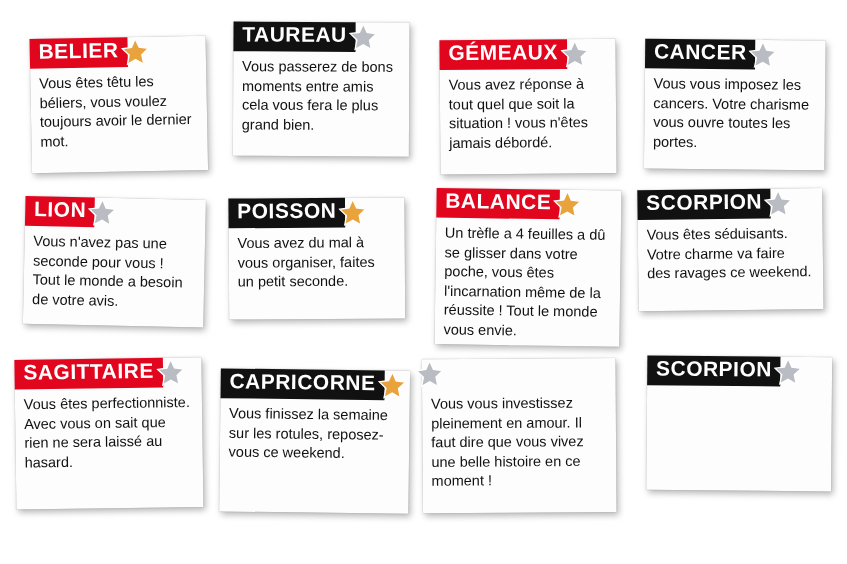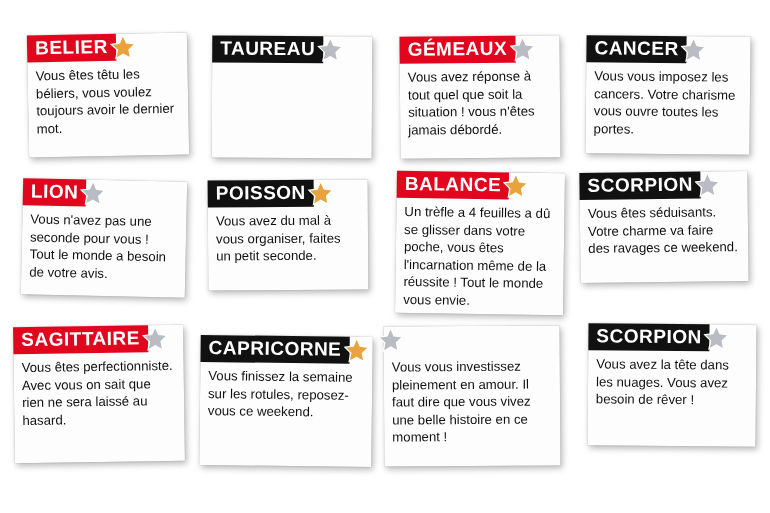--- a/index.html
+++ b/index.html
@@ -57,21 +57,21 @@
   }
   .body-text {
     font-size: 13.2px;
     line-height: 17.5px;
     color: #111111;
     padding: 6px 10px 6px 8px;
     white-space: pre-line;
   }
   
   #card-belier      { left: 28px;  top: 34px;  width: 160px; height: 122px; transform: rotate(-1.1deg); }
-  #card-taureau     { left: 212px; top: 36px;  width: 160px; height: 122px; transform: rotate(0.3deg); }
+  #card-taureau     { left: 212px; top: 20px;  width: 160px; height: 122px; transform: rotate(0.3deg); }
   #card-gemeaux     { left: 400px; top: 36px;  width: 160px; height: 122px; transform: rotate(-0.5deg); }
   #card-cancer      { left: 586px; top: 36px;  width: 164px; height: 118px; transform: rotate(0.6deg); }
 
   #card-lion        { left: 22px;  top: 180px; width: 164px; height: 116px; transform: rotate(1.2deg); }
   #card-vierge      { left: 208px; top: 180px; width: 160px; height: 110px; transform: rotate(-0.4deg); }
   #card-balance     { left: 396px; top: 172px; width: 168px; height: 142px; transform: rotate(0.8deg); }
   #card-scorpion    { left: 580px; top: 172px; width: 168px; height: 110px; transform: rotate(-0.7deg); }
 
   #card-sagittaire  { left: 14px;  top: 326px; width: 170px; height: 136px; transform: rotate(-0.8deg); }
   #card-capricorne  { left: 200px; top: 336px; width: 172px; height: 130px; transform: rotate(0.7deg); }
@@ -96,20 +96,21 @@
   </div>
 
   <div class="card" id="card-taureau">
     <div class="card-inner">
       <div class="header-row">
         <span class="sign-name black">TAUREAU</span>
         <svg class="star" viewBox="0 0 24 24">
             <polygon points="12,1.5 15.2,8.6 23,9.6 17.3,15 18.8,22.7 12,18.9 5.2,22.7 6.7,15 1,9.6 8.8,8.6" fill="#b9bcc2" stroke="#ffffff" stroke-width="1.1"></polygon>
           </svg>
       </div>
+      <div class="body-text">Vous passerez de bons moments entre amis cela vous fera le plus grand bien.</div>
     </div>
   </div>
 
   <div class="card" id="card-gemeaux">
     <div class="card-inner">
       <div class="header-row">
         <span class="sign-name red">GÉMEAUX</span>
         <svg class="star" viewBox="0 0 24 24">
             <polygon points="12,1.5 15.2,8.6 23,9.6 17.3,15 18.8,22.7 12,18.9 5.2,22.7 6.7,15 1,9.6 8.8,8.6" fill="#b9bcc2" stroke="#ffffff" stroke-width="1.1"></polygon>
           </svg>
@@ -214,17 +215,16 @@
   </div>
 
   <div class="card" id="card-poisson">
     <div class="card-inner">
       <div class="header-row">
         <span class="sign-name black">SCORPION</span>
         <svg class="star" viewBox="0 0 24 24">
             <polygon points="12,1.5 15.2,8.6 23,9.6 17.3,15 18.8,22.7 12,18.9 5.2,22.7 6.7,15 1,9.6 8.8,8.6" fill="#b9bcc2" stroke="#ffffff" stroke-width="1.1"></polygon>
           </svg>
       </div>
-      <div class="body-text">Vous avez la tête dans les nuages. Vous avez besoin de rêver !</div>
     </div>
   </div>
 
 </div>
 
 </body></html>

